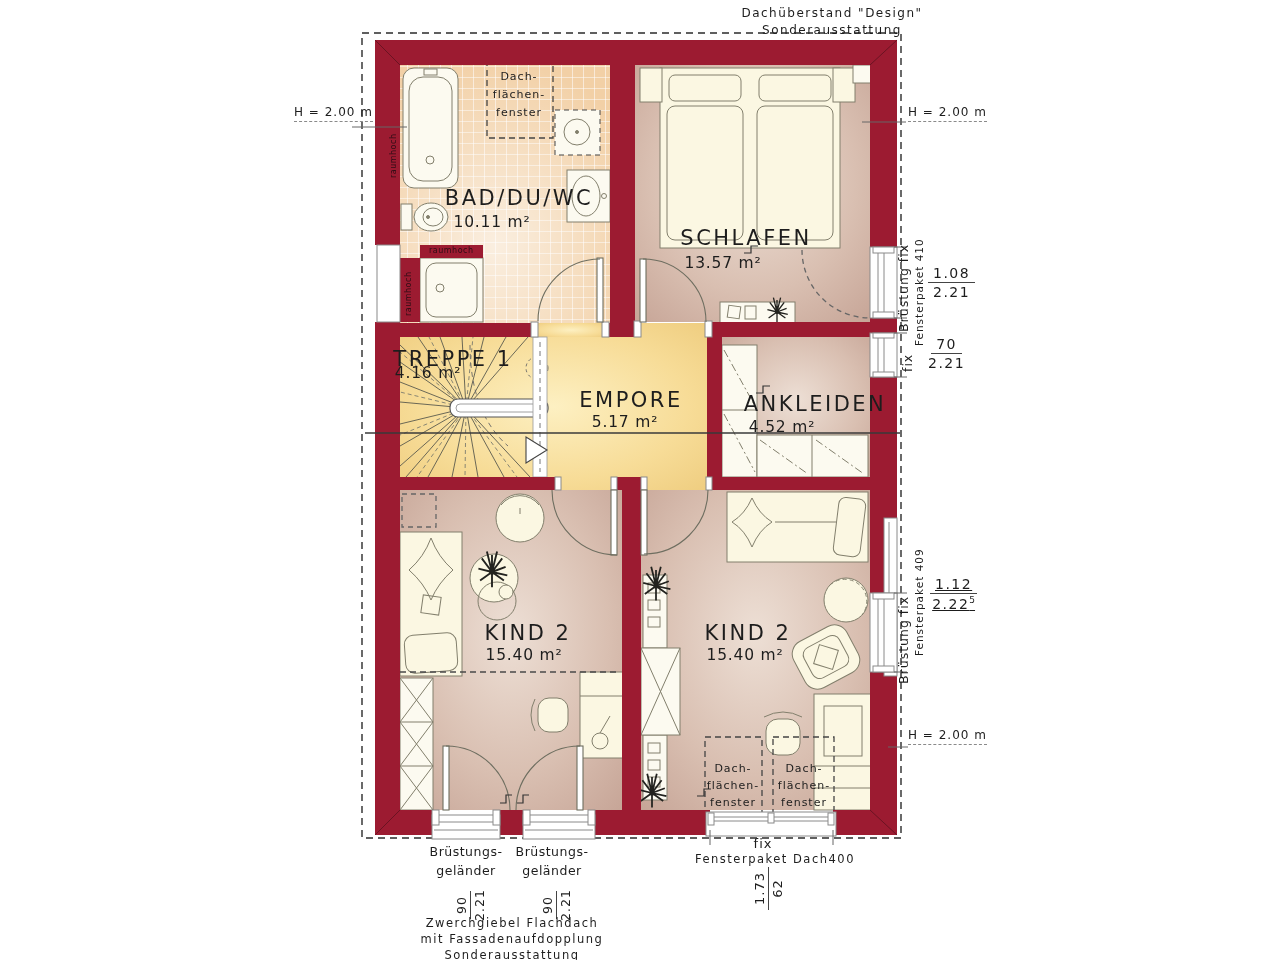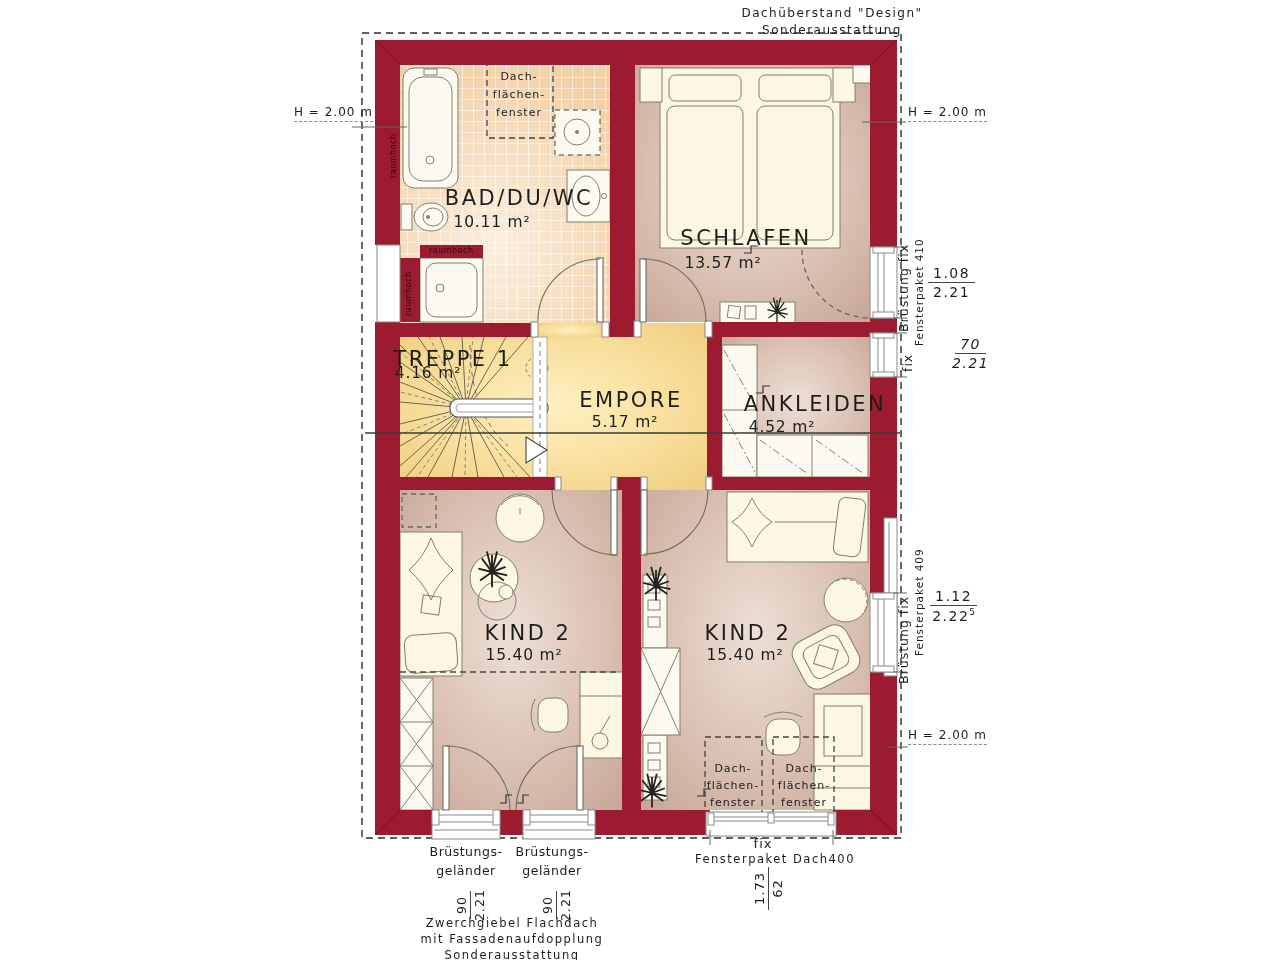--- a/index.html
+++ b/index.html
@@ -418,28 +418,28 @@
   <div>fenster</div>
 </div>
 
 <div class="vtext vt-main" style="left:896px;top:332px;">Brüstung fix</div>
 <div class="vtext vt-sub" style="left:913px;top:346px;">Fensterpaket 410</div>
 <div class="frac" style="left:928px;top:265px;">
   <span class="num">1.08</span>
   <span class="den">2.21</span>
 </div>
 <div class="vtext vt-main" style="left:900px;top:372px;">fix</div>
-<div class="frac" style="left:952px;top:336px;font-style:italic;">
+<div class="frac" style="left:928px;top:336px;">
   <span class="num">70</span>
   <span class="den">2.21</span>
 </div>
 
 <div class="vtext vt-main" style="left:896px;top:684px;">Brüstung fix</div>
 <div class="vtext vt-sub" style="left:913px;top:656px;">Fensterpaket 409</div>
-<div class="frac" style="left:930px;top:588px;">
+<div class="frac" style="left:930px;top:576px;text-decoration:underline;">
   <span class="num">1.12</span>
   <span class="den"><span>2.22</span><sup>5</sup></span>
 </div>
 
 <div class="lbl" style="left:763px;top:836px;font-size:13px;letter-spacing:1px;transform:translateX(-50%);">fix</div>
 <div class="lbl" style="left:775px;top:852px;font-size:11.5px;letter-spacing:1.5px;transform:translateX(-50%);">Fensterpaket Dach400</div>
 <div class="vfrac" style="left:749px;top:910px;">
   <div class="frac" style="font-size:13px;">
     <span class="num">1.73</span>
     <span class="den">62</span>

